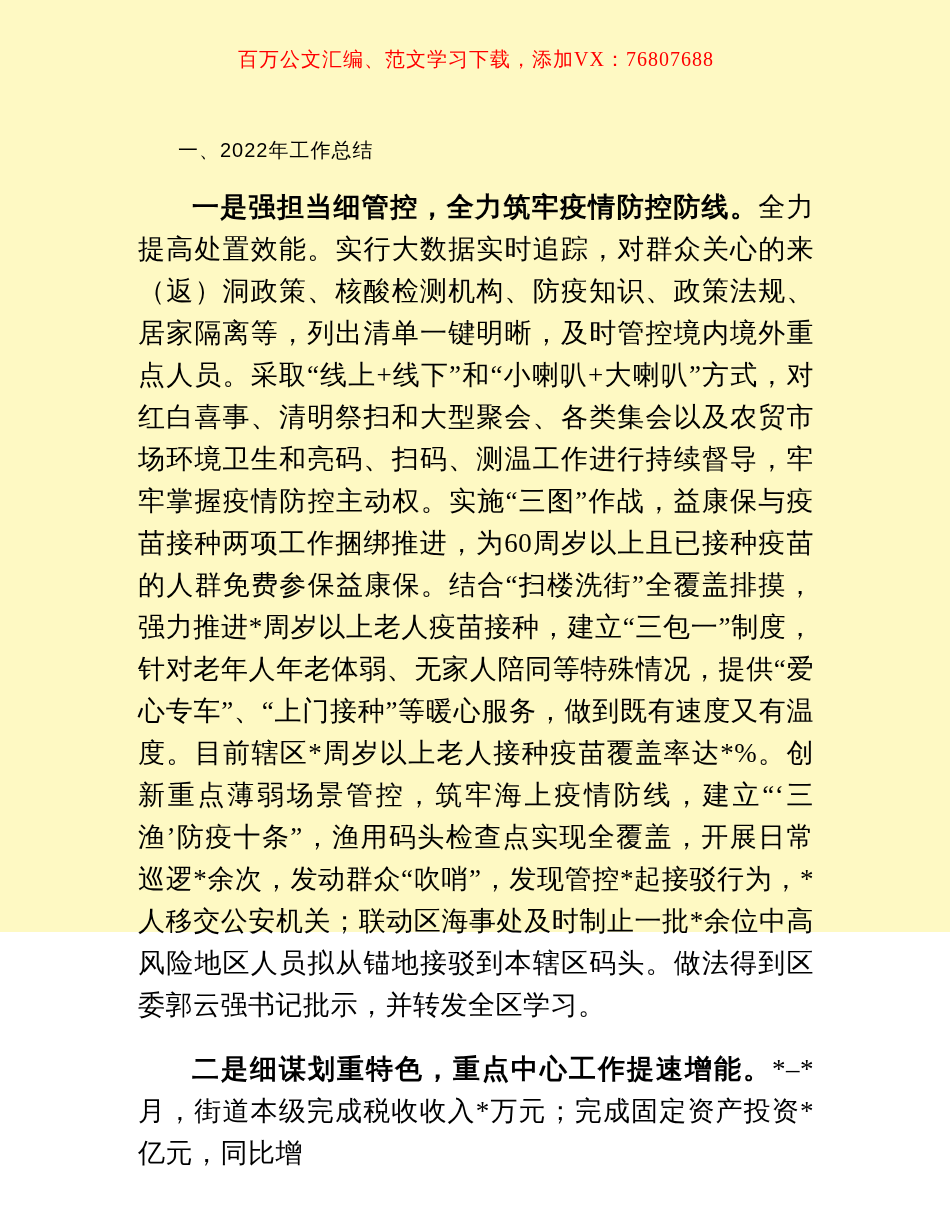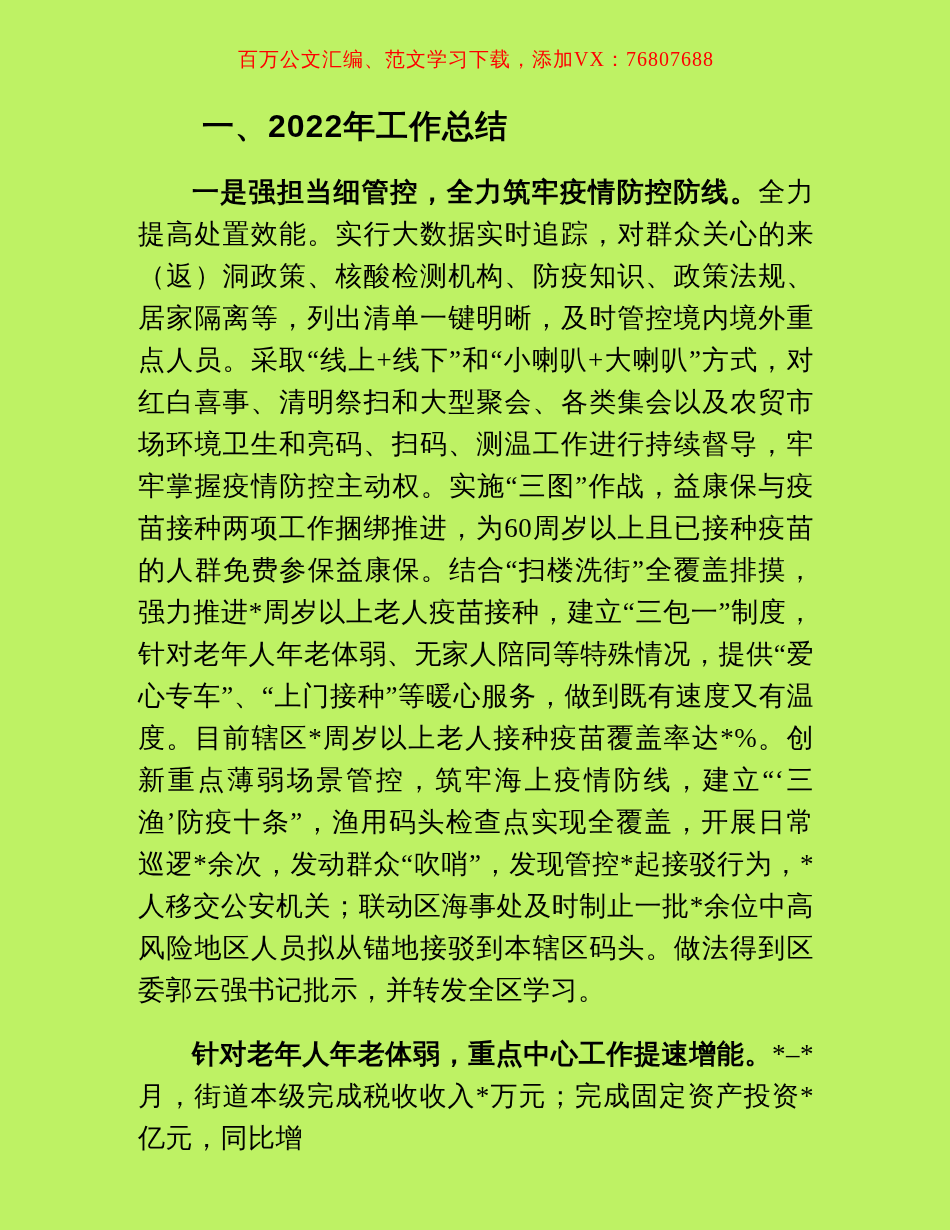--- a/index.html
+++ b/index.html
@@ -8,46 +8,46 @@
     height: 1230px;
     background: #ffffff;
   }
   body {
     font-family: "Liberation Serif", "DejaVu Serif", serif;
     color: #000000;
     overflow: hidden;
   }
   .page {
     width: 950px;
-    height: 1230px;
+    height: 932px;
     padding: 46px 136px 12px 138px;
-    background: #bef264;
+    background: #fef9c3;
   }
   .notice {
     color: #fe0000;
     text-align: center;
     font-size: 20px;
     letter-spacing: 1px;
     font-family: "Liberation Serif", "DejaVu Serif", serif;
   }
   .doc-title {
     margin-top: 36px;
     text-align: center;
     font-size: 42px;
     font-weight: bold;
     letter-spacing: 2px;
     font-family: "Liberation Serif", "DejaVu Serif", serif;
   }
   .content {
     margin-top: 0;
   }
   .section-heading {
-    margin-top: 32px;
-    font-size: 32px;
-    font-weight: bold;
+    margin-top: 64px;
+    font-size: 20px;
+    font-weight: normal;
     text-indent: 2em;
     letter-spacing: 1px;
     font-family: "Liberation Sans", "DejaVu Sans", sans-serif;
   }
   .para {
     margin-top: 22px;
     font-size: 27px;
     line-height: 42px;
     text-align: justify;
     text-justify: inter-ideograph;
@@ -66,16 +66,16 @@
 
   <div class="notice">百万公文汇编、范文学习下载，添加VX：76807688</div>
 
 
   <div class="content">
 
     <h2 class="section-heading">一、2022年工作总结</h2>
 
     <p class="para"><span class="lead">一是强担当细管控，全力筑牢疫情防控防线。</span><span>全力提高处置效能。实行大数据实时追踪，对群众关心的来（返）洞政策、核酸检测机构、防疫知识、政策法规、居家隔离等，列出清单一键明晰，及时管控境内境外重点人员。采取“线上+线下”和“小喇叭+大喇叭”方式，对红白喜事、清明祭扫和大型聚会、各类集会以及农贸市场环境卫生和亮码、扫码、测温工作进行持续督导，牢牢掌握疫情防控主动权。实施“三图”作战，益康保与疫苗接种两项工作捆绑推进，为60周岁以上且已接种疫苗的人群免费参保益康保。结合“扫楼洗街”全覆盖排摸，强力推进*周岁以上老人疫苗接种，建立“三包一”制度，针对老年人年老体弱、无家人陪同等特殊情况，提供“爱心专车”、“上门接种”等暖心服务，做到既有速度又有温度。目前辖区*周岁以上老人接种疫苗覆盖率达*%。创新重点薄弱场景管控，筑牢海上疫情防线，建立“‘三渔’防疫十条”，渔用码头检查点实现全覆盖，开展日常巡逻*余次，发动群众“吹哨”，发现管控*起接驳行为，*人移交公安机关；联动区海事处及时制止一批*余位中高风险地区人员拟从锚地接驳到本辖区码头。做法得到区委郭云强书记批示，并转发全区学习。</span></p>
 
-    <p class="para"><span class="lead">针对老年人年老体弱，重点中心工作提速增能。</span><span>*–*月，街道本级完成税收收入*万元；完成固定资产投资*亿元，同比增</span></p>
+    <p class="para"><span class="lead">二是细谋划重特色，重点中心工作提速增能。</span><span>*–*月，街道本级完成税收收入*万元；完成固定资产投资*亿元，同比增</span></p>
 
   </div>
 </div>
 
 </body></html>

